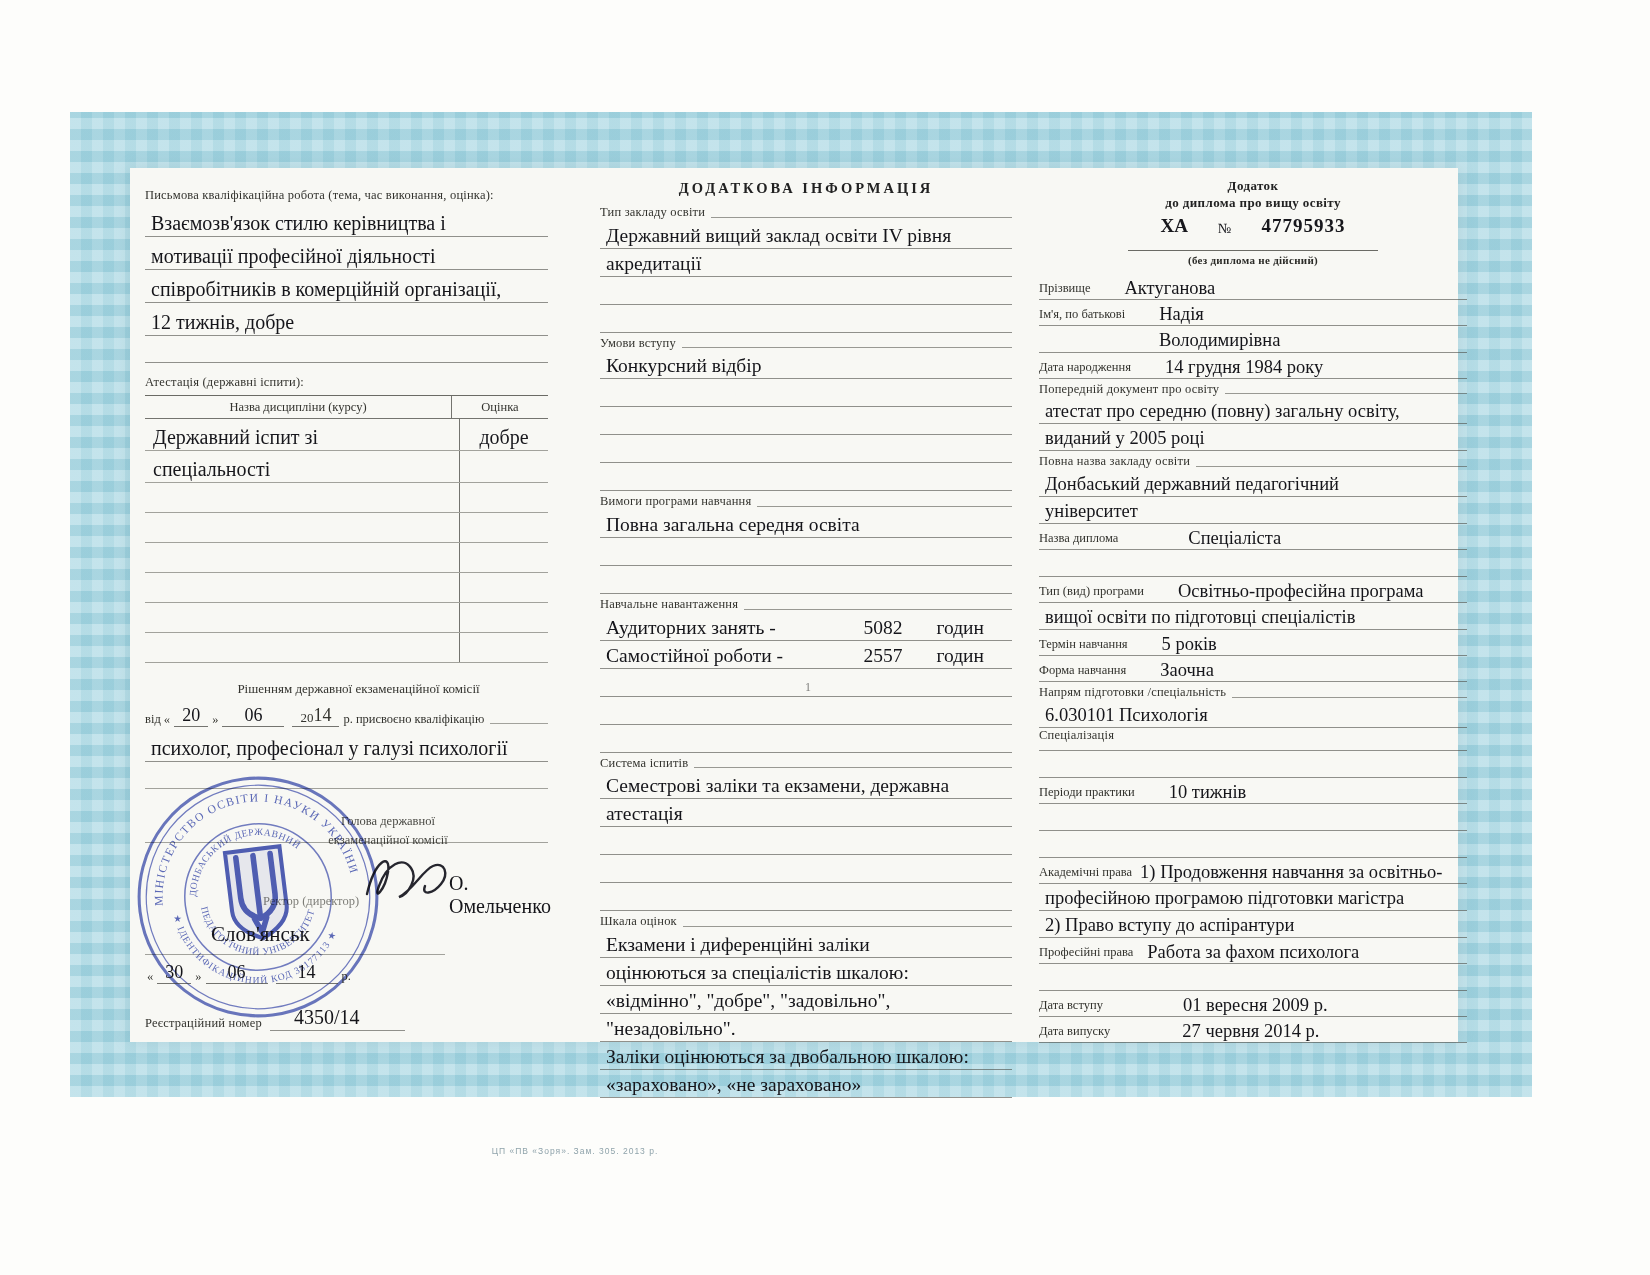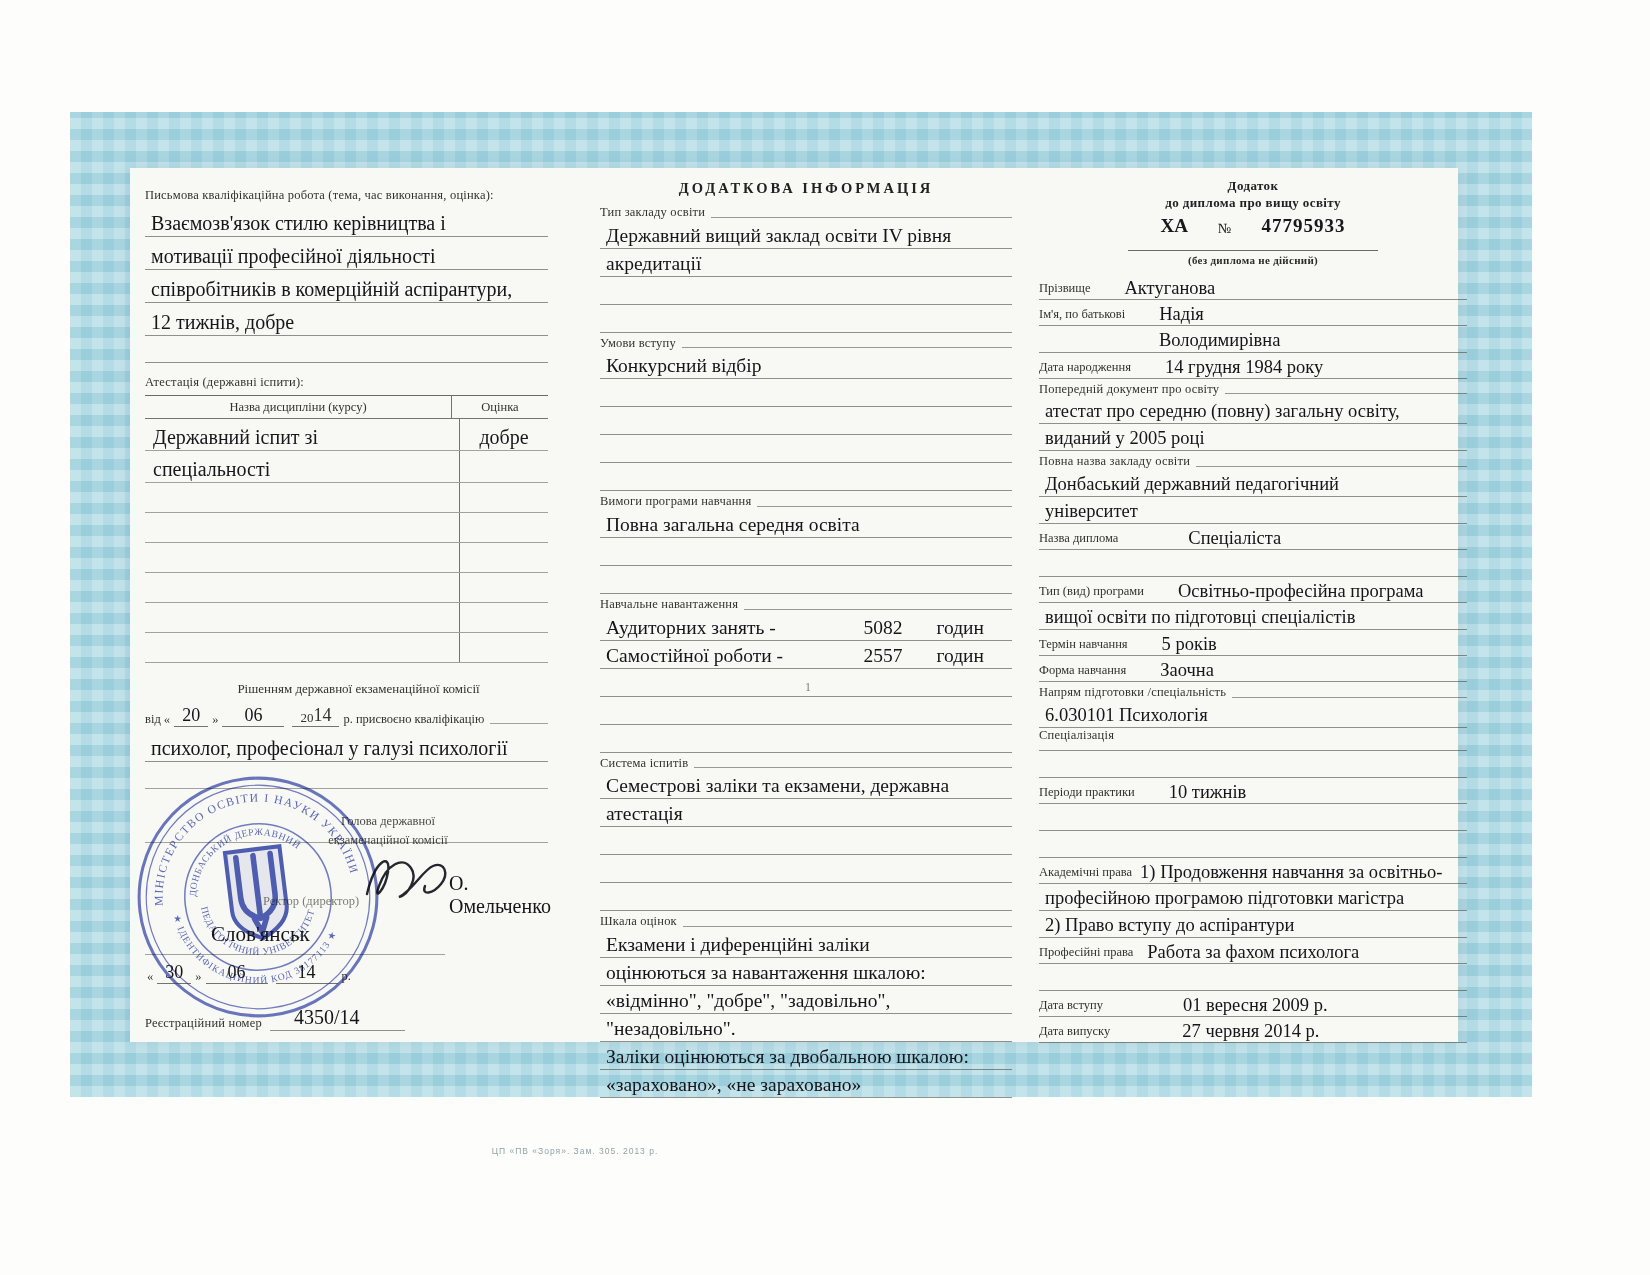--- a/index.html
+++ b/index.html
@@ -98,21 +98,21 @@
 <body>
 
 <div class="frame"></div>
 
 <div class="paper">
 
   <div class="col col-left">
     <div class="lbl">Письмова кваліфікаційна робота (тема, час виконання, оцінка):</div>
     <div class="line">Взаємозв'язок стилю керівництва і</div>
     <div class="line">мотивації професійної діяльності</div>
-    <div class="line">співробітників в комерційній аспірантури,</div>
+    <div class="line">співробітників в комерційній організації,</div>
     <div class="line">12 тижнів, добре</div>
     <div class="line" style="height:25px;"></div>
 
     <div class="lbl" style="margin-top:12px;">Атестація (державні іспити):</div>
     <div class="atable">
       <div class="thead">
         <div class="th1">Назва дисципліни (курсу)</div>
         <div class="th2">Оцінка</div>
       </div>
       <div class="trow">
@@ -278,21 +278,21 @@
     <div class="line">Семестрові заліки та екзамени, державна</div>
     <div class="line">атестація</div>
     <div class="line"></div>
     <div class="line"></div>
     <div class="line"></div>
 
     <div class="lblrow">
         <span class="lbl">Шкала оцінок</span>
       </div>
     <div class="line">Екзамени і диференційні заліки</div>
-    <div class="line">оцінюються за навантаження шкалою:</div>
+    <div class="line">оцінюються за спеціалістів шкалою:</div>
     <div class="line">«відмінно", "добре", "задовільно",</div>
     <div class="line">"незадовільно".</div>
     <div class="line">Заліки оцінюються за двобальною шкалою:</div>
     <div class="line">«зараховано», «не зараховано»</div>
   </div>
 
   <div class="col col-right">
     <div class="r-hdr">
       <span>Додаток</span><br>
       <span>до диплома про вищу освіту</span>

